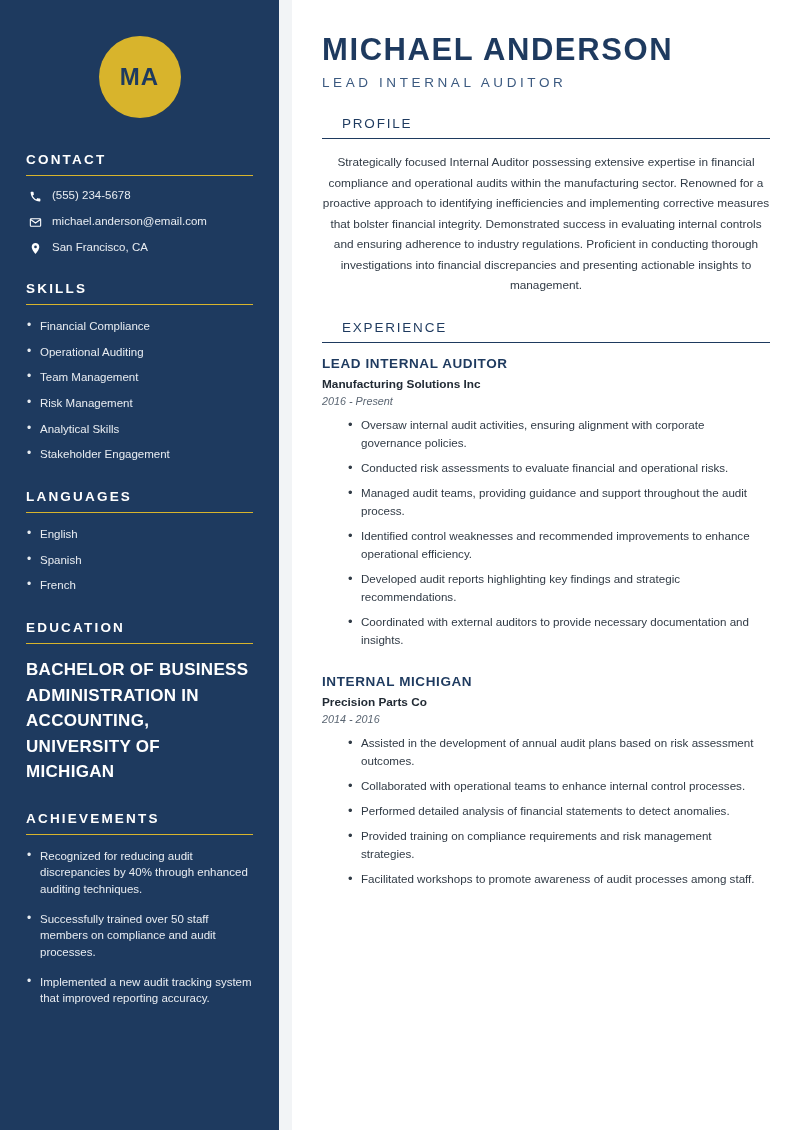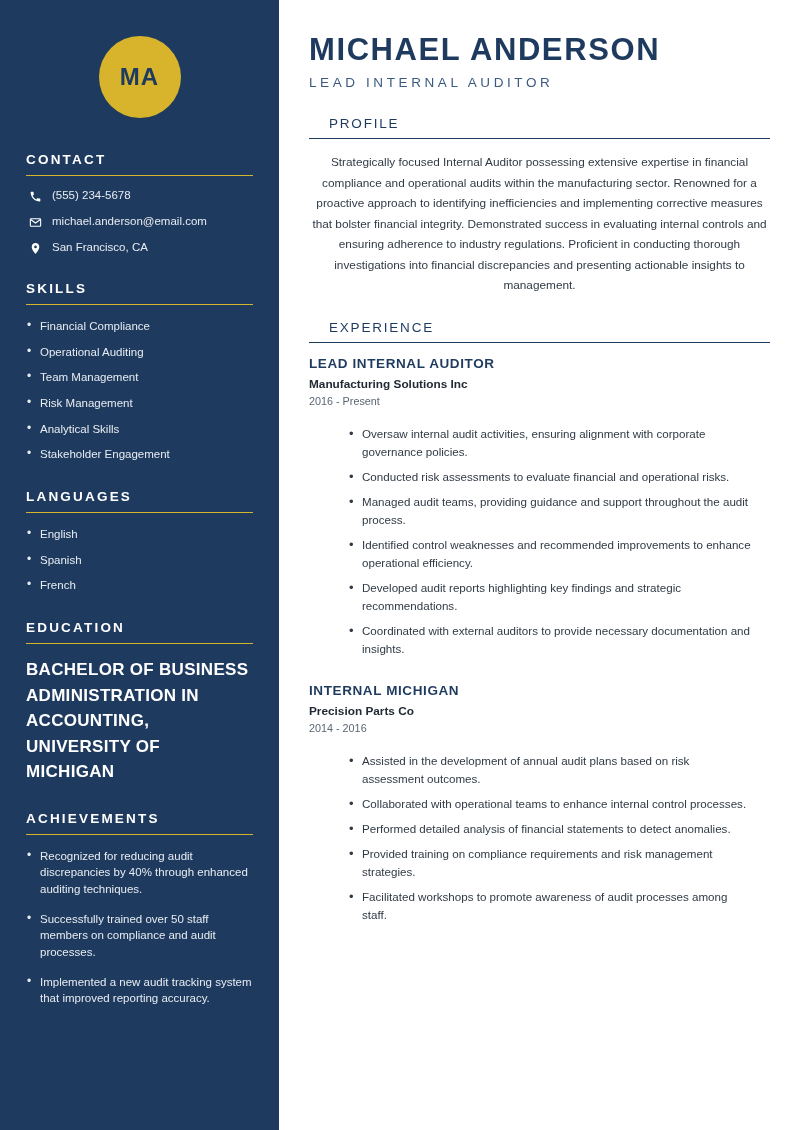--- a/index.html
+++ b/index.html
@@ -13,20 +13,21 @@
     font-family: "Liberation Sans", sans-serif;
     -webkit-font-smoothing: antialiased;
   }
   .page {
     position: relative;
     width: 800px;
     height: 1130px;
     background: #f2f4f6;
     overflow: hidden;
     display: flex;
+    gap: 13px;
   }
   
   .sidebar {
     width: 279px;
     min-width: 279px;
     background: #1e3a5f;
     color: #ffffff;
     padding: 0 26px;
     box-sizing: border-box;
     position: relative;
@@ -166,26 +167,27 @@
     margin: 0 0 6px 0;
   }
   .job-company {
     font-size: 11.8px;
     font-weight: bold;
     color: #222b35;
     margin: 0 0 4px 0;
   }
   .job-dates {
     font-size: 10.8px;
+    font-style: italic;
     color: #5b6673;
     margin: 0 0 9px 0;
   }
   ul.bullets {
     list-style: none;
-    margin: 18px;
+    margin: 4px;
     padding: 0 0 0 22px;
   }
   ul.bullets li {
     position: relative;
     padding-left: 13px;
     font-size: 11.6px;
     line-height: 1.55;
     color: #303a45;
     margin-bottom: 7px;
   }

